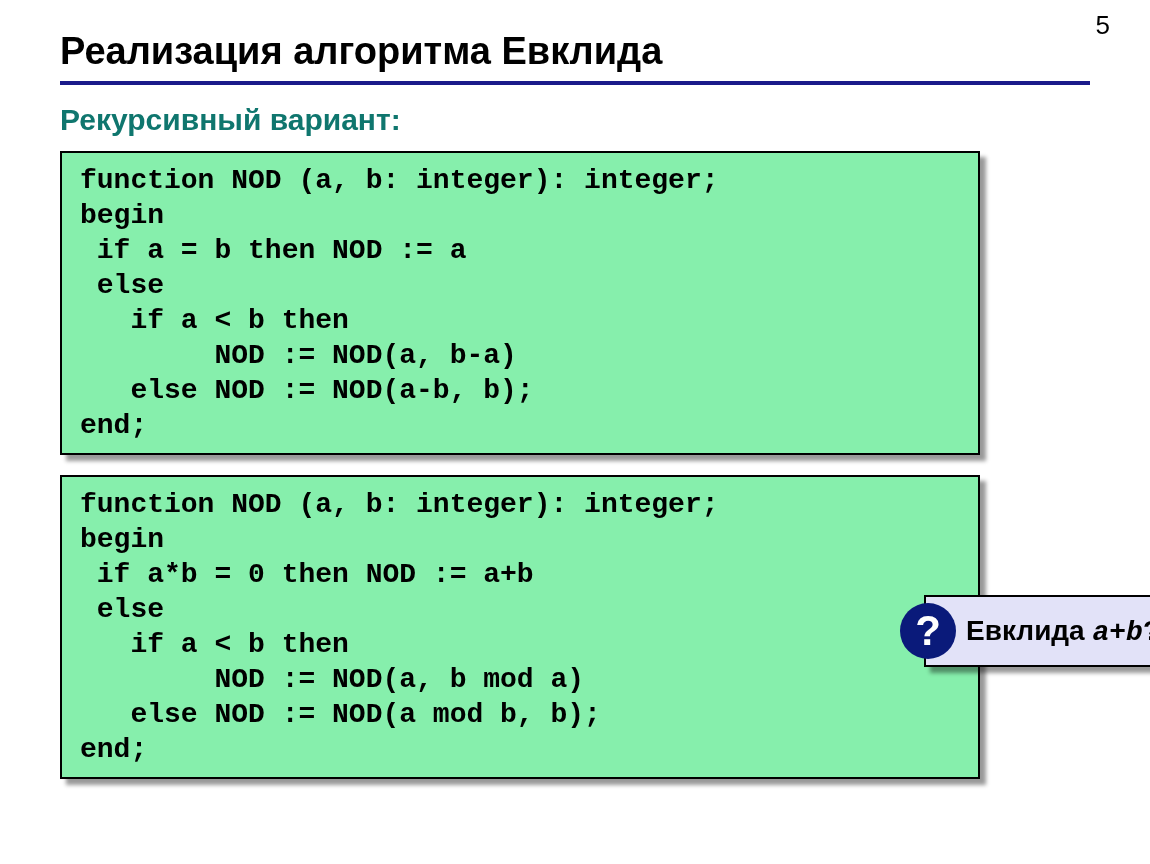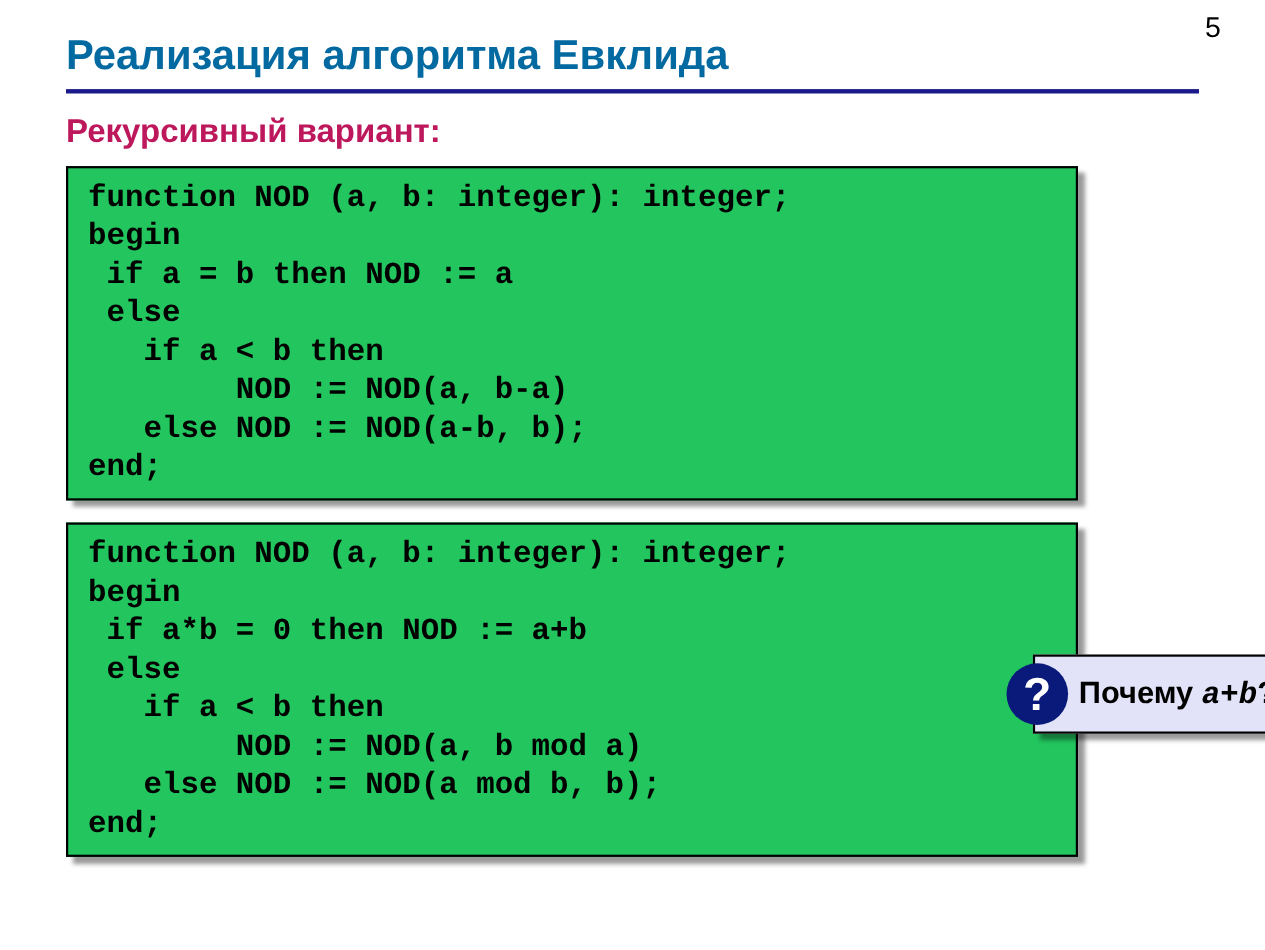--- a/index.html
+++ b/index.html
@@ -18,40 +18,40 @@
     right: 40px;
     font-size: 26px;
     color: #000;
   }
   .content {
     padding: 30px 60px 0 60px;
   }
   .title {
     font-size: 38px;
     font-weight: bold;
-    color: #0369a1;
+    color: #000000;
     margin: 0 0 8px 0;
   }
   .hr {
     border: none;
     border-top: 4px solid #1a1a8a;
     margin: 0 0 18px 0;
   }
   .subtitle {
     font-size: 30px;
     font-weight: bold;
-    color: #be185d;
+    color: #0f766e;
     margin: 0 0 14px 0;
   }
   .code-wrapper {
     position: relative;
     margin-bottom: 20px;
   }
   .code-box {
-    background: #22c55e;
+    background: #86efac;
     border: 2px solid #000;
     box-shadow: 6px 6px 4px rgba(0,0,0,0.4);
     padding: 10px 18px 10px 18px;
     font-family: "Courier New", Courier, monospace;
     font-size: 28px;
     font-weight: bold;
     line-height: 1.25;
     white-space: pre;
     color: #000;
     width: 920px;
@@ -125,18 +125,18 @@
  if a*b = 0 then NOD := a+b
  else
    if a &lt; b then
         NOD := NOD(a, b mod a)
    else NOD := NOD(a mod b, b);
 end;</div>
 
     <div class="callout-box">
       <div class="callout-icon">?</div>
       <div class="callout-text">
-        <span>Почему </span><span class="mono">a+b</span><span>?</span>
+        <span>Евклида </span><span class="mono">a+b</span><span>?</span>
       </div>
     </div>
   </div>
 
 </div>
 
 </body></html>

